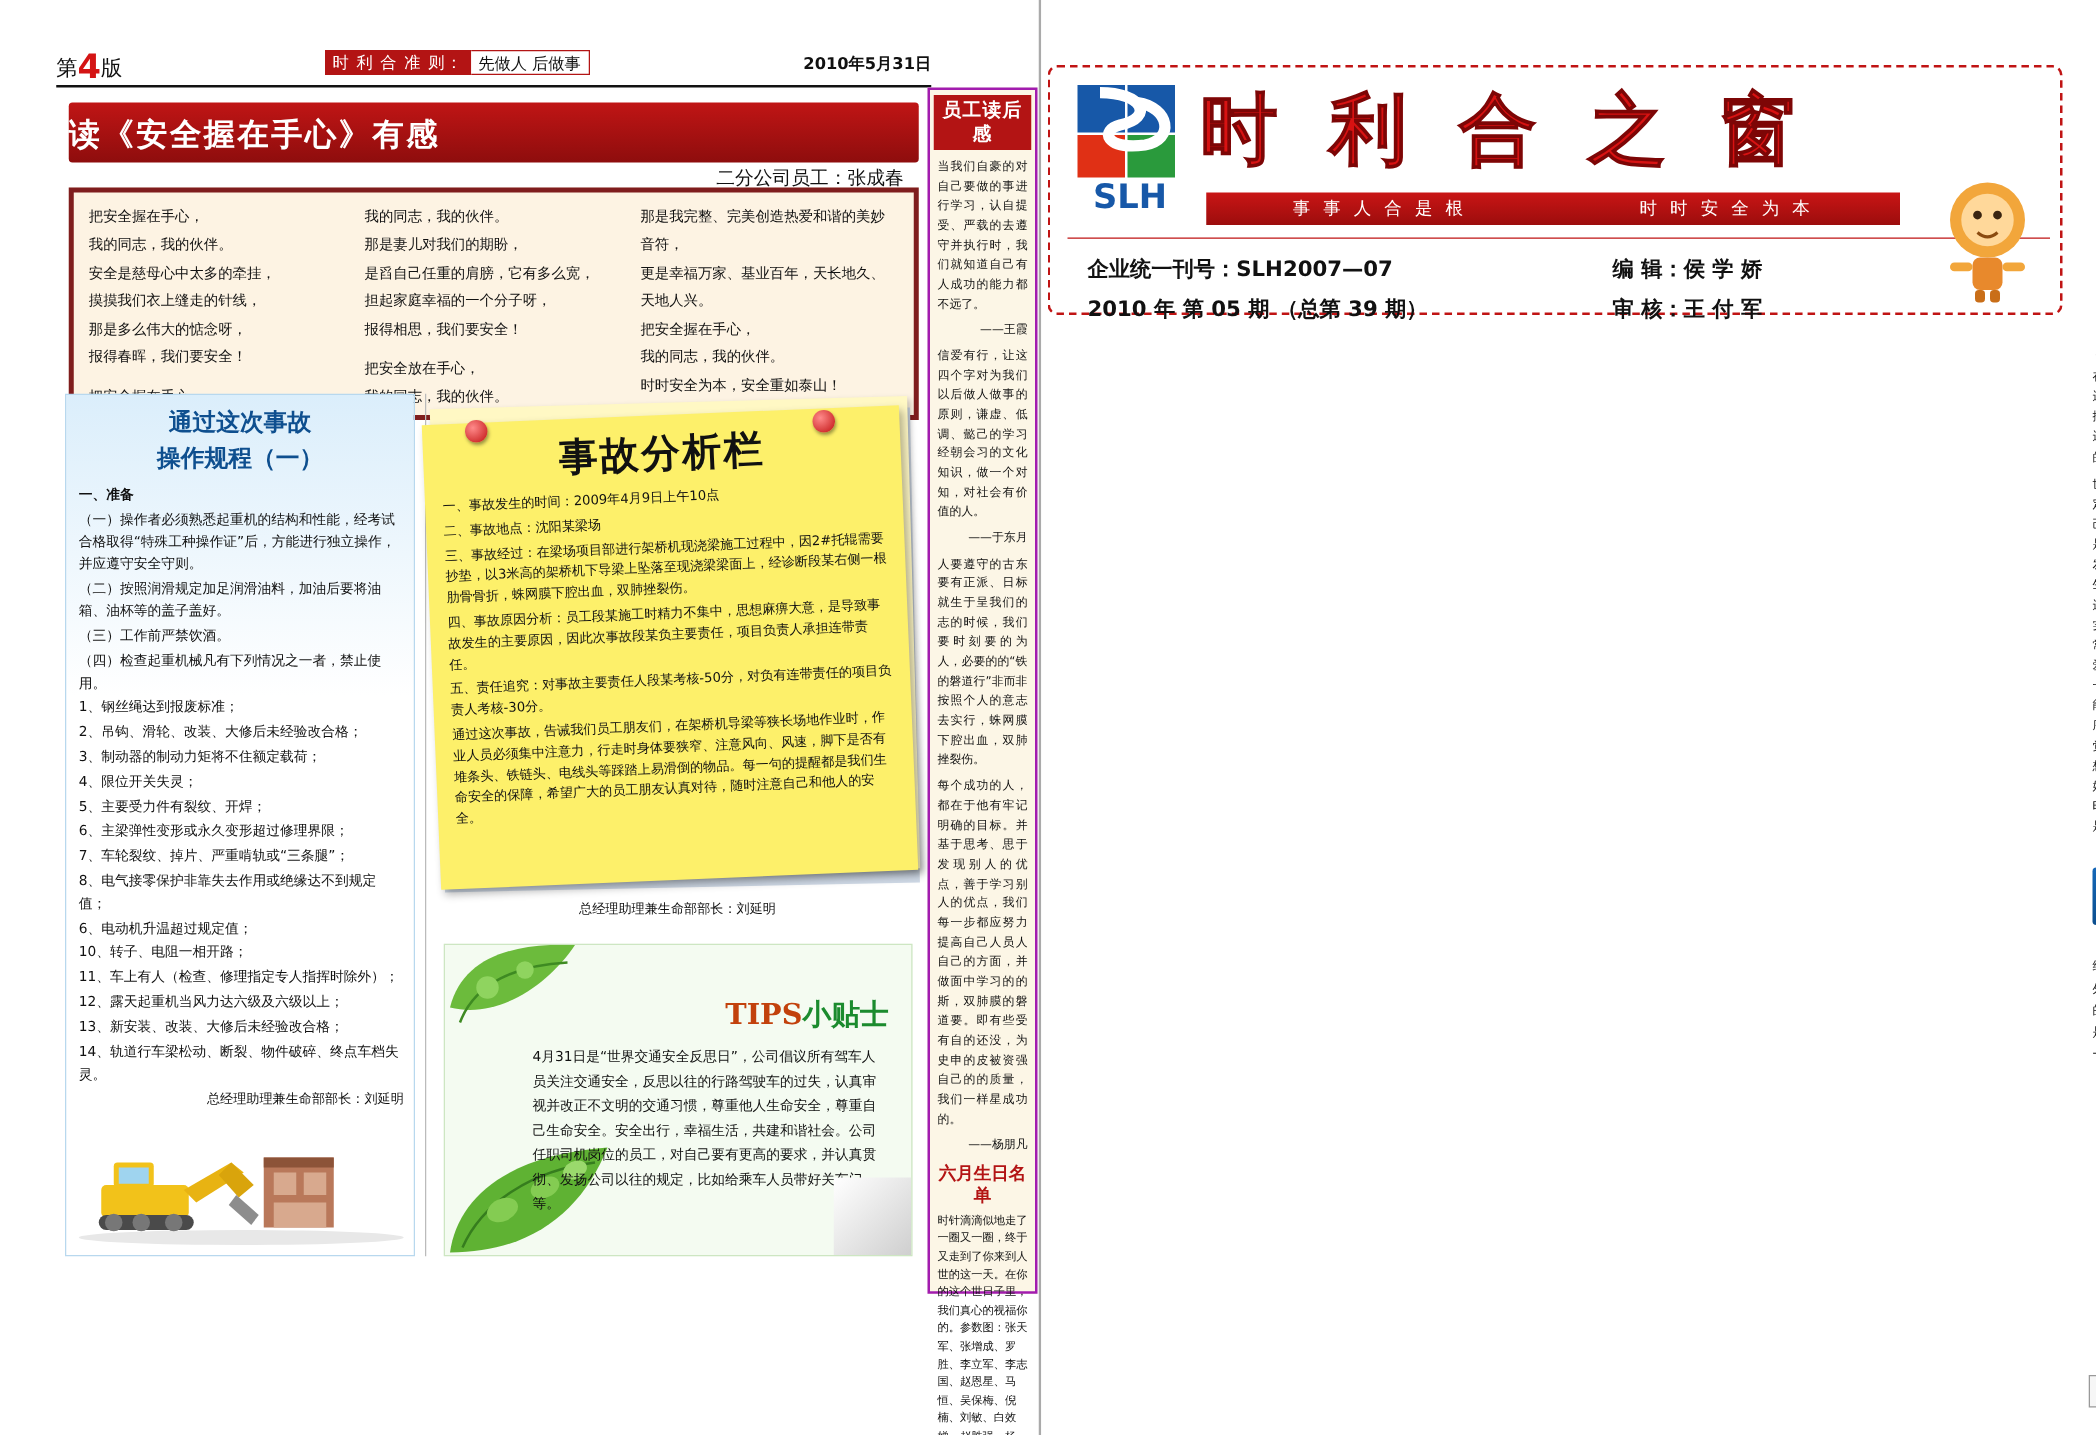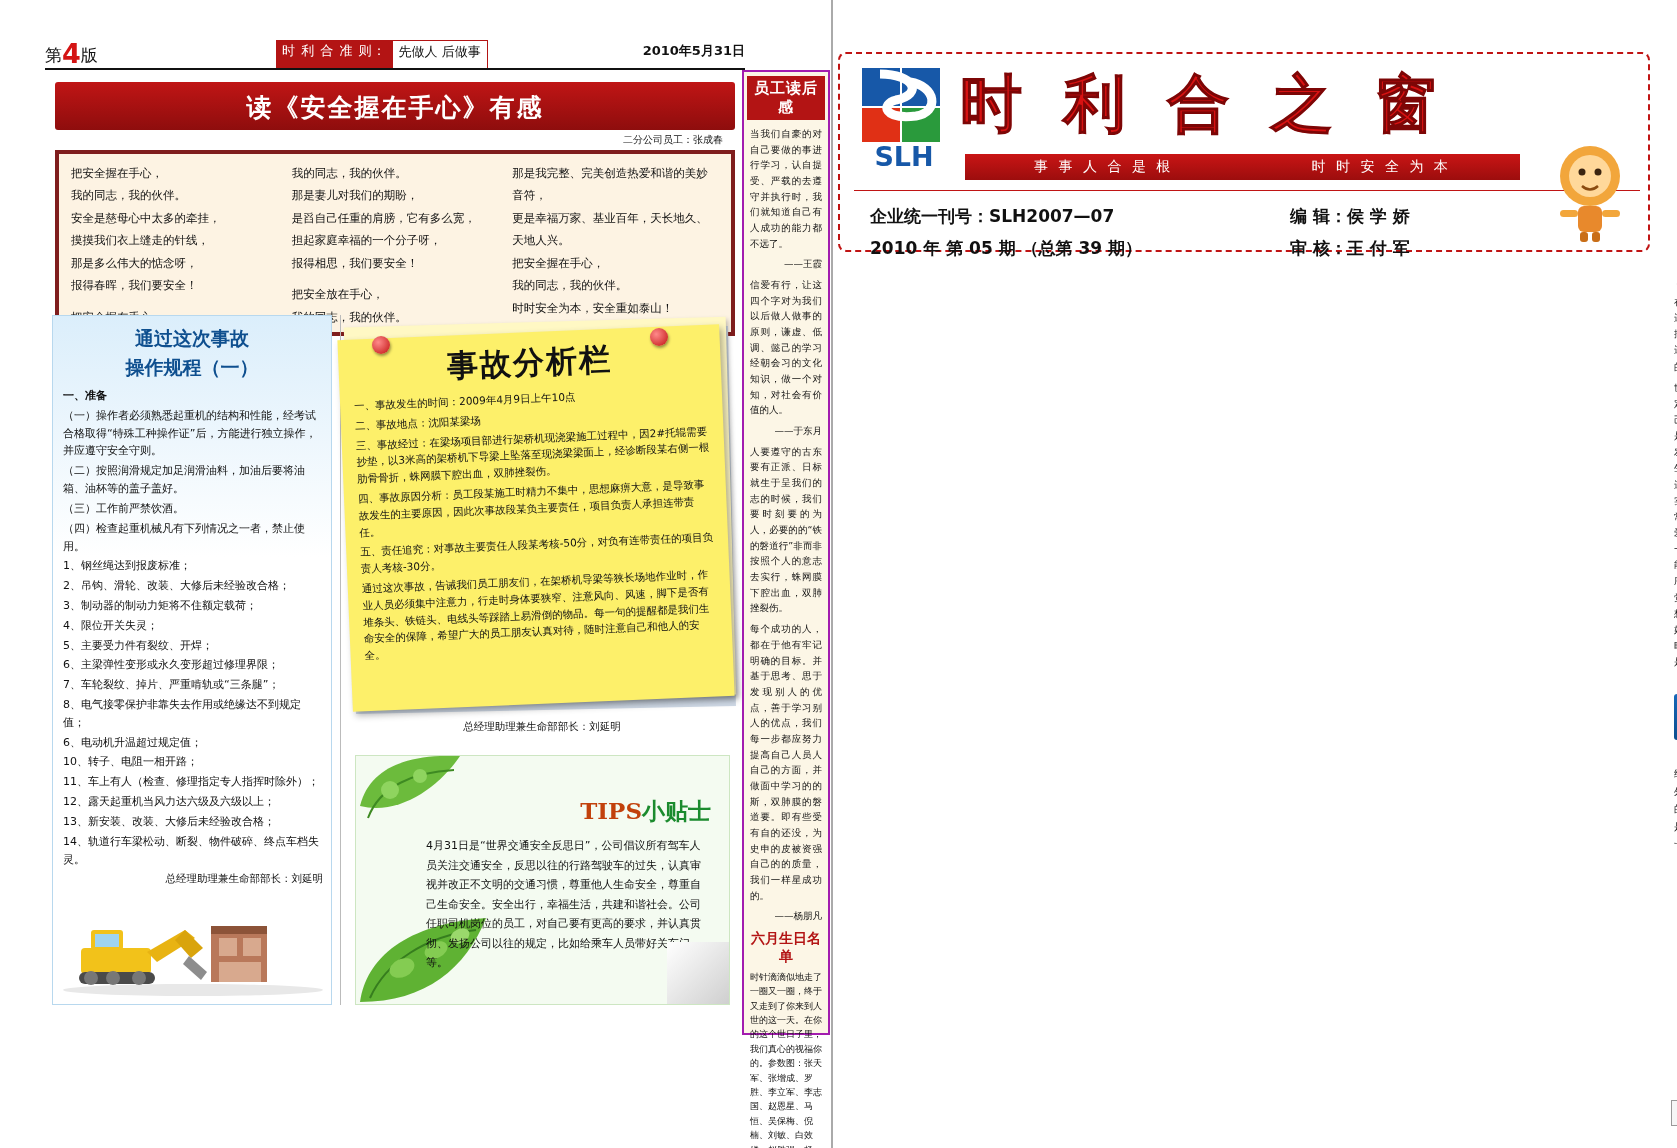--- a/index.html
+++ b/index.html
@@ -14,35 +14,35 @@
     position:relative;
   }
   .page { position:absolute; inset:0; }
 
   
   .left-page { position:absolute; left:0; top:0; width:800px; height:1148px; background:#fff; }
 
   .masthead-l { position:absolute; left:45px; top:38px; width:700px; height:28px; }
   .pg-num { position:absolute; left:0; top:0; font-size:17px; }
   .pg-num .big { font-size:27px; color:#d41414; font-weight:bold; vertical-align:-2px; }
-  .motto { position:absolute; left:215px; top:2px; height:30px; line-height:22px; display:flex;margin-left:16px; }
+  .motto { position:absolute; left:215px; top:2px; height:20px; line-height:22px; display:flex; }
   .motto .lab { background:#b31414; color:#fff; font-size:13px; padding:0 6px; letter-spacing:1px; }
   .motto .val { background:#fff; color:#111; font-size:13px; padding:0 6px; border:1px solid #b31414; border-left:none;}
   .date-l { position:absolute; right:0; top:4px; font-size:13px; font-weight:bold; }
   .rule-l { position:absolute; left:45px; top:68px; width:700px; border-top:2px solid #111; }
 
   
   .title-banner {
     position:absolute; left:55px; top:82px; width:680px; height:48px;
     background:linear-gradient(#c01515,#8e0d0d);
     border-radius:3px;
   }
-  .title-banner .t { position:absolute; left:0; right:0; top:9px; text-align:center; color:#fff;
+  .title-banner .t { position:absolute; left:0; right:0; top:9px; color:#fff;
     font-size:25px; font-weight:bold; letter-spacing:2px; font-family:"DejaVu Serif", serif; }
-  .byline { position:absolute; left:55px; top:133px; width:680px; text-align:right; font-size:10px; padding-right:12px; }
+  .byline { position:absolute; left:55px; top:133px; width:680px; text-align:right; font-size:15px; padding-right:12px; }
 
   .poem-wrap { position:absolute; left:55px; top:150px; width:680px; height:186px;
      background:#fdf3e3; border:4px solid #7f1d1d; }
   .poem-cols { display:flex; gap:14px; padding:8px 12px; }
   .poem-col { flex:1; font-size:11.5px; line-height:1.95; }
   .poem-col p { margin:0; }
   .poem-col .gap { height:9px; }
 
   
   .crane-box { position:absolute; left:52px; top:315px; width:280px; height:690px;

